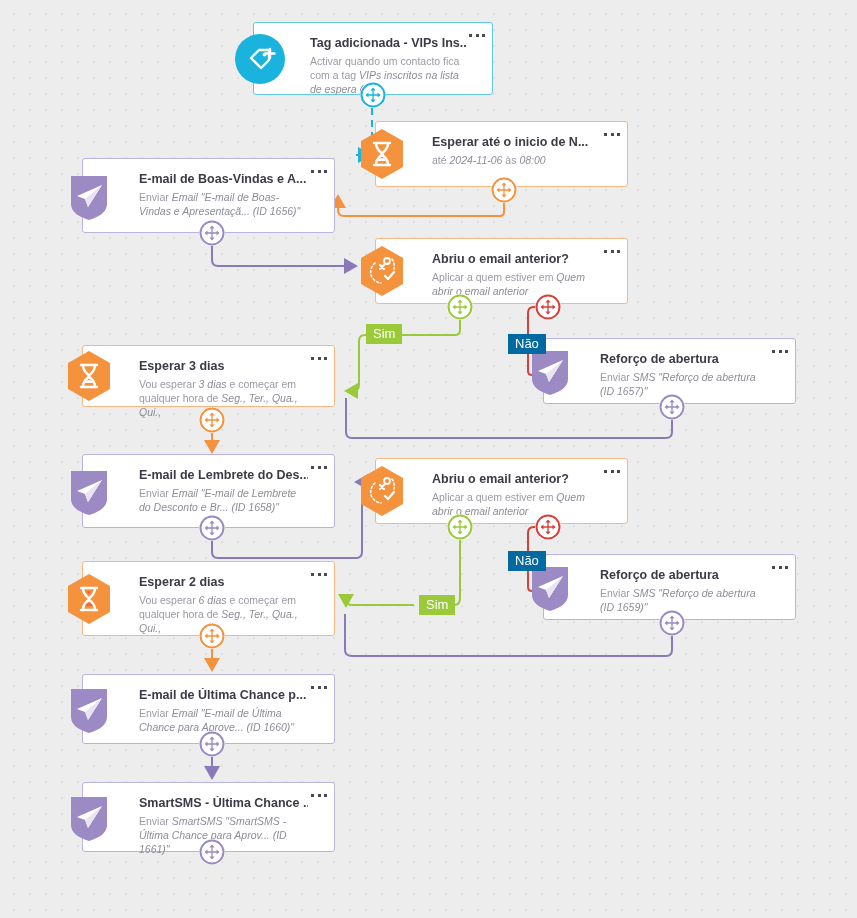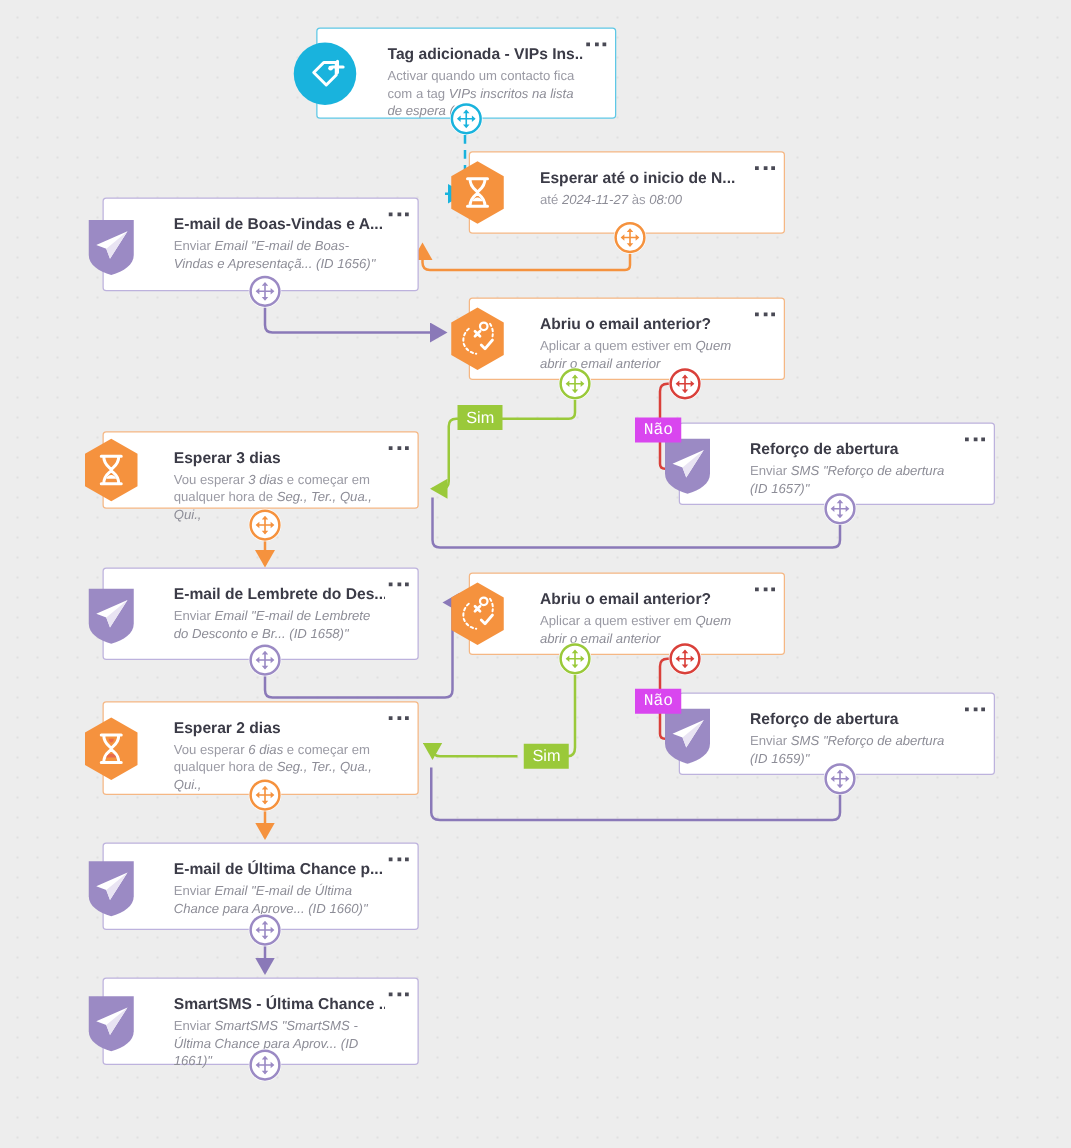--- a/index.html
+++ b/index.html
@@ -77,21 +77,21 @@
     position:absolute;
     font-size:13px;
     color:#ffffff;
     padding:4px 7px 5px 7px;
     line-height:11px;
     z-index:9;
     box-sizing:border-box;
     white-space:nowrap;
   }
   .chip.sim{background:#9ac93a;}
-  .chip.nao{background:#d946ef;font-family:Liberation Mono, monospace;}
+  .chip.nao{background:#0369a1;}
 </style>
 </head>
 <body>
 
 <div id="canvas">
 
   <svg class="edges" viewBox="0 0 857 918">
     <defs>
       <marker id="arrow-cyan" markerWidth="8" markerHeight="8" refX="6" refY="4" orient="auto">
           <path d="M0,0 L7,4 L0,8 Z" fill="#19b3dd"></path>
@@ -180,21 +180,21 @@
           <path d="M24 35 C25 31 31 31 32 35 Z" fill="#fff"></path>
         </svg>
       </div>
       <div class="dots">
         <span></span>
           <span></span>
           <span></span>
       </div>
       <div class="node-title">Esperar até o inicio de N...</div>
       <div class="node-desc">
-        <span>até </span><i>2024-11-27</i><span> às </span><i>08:00</i>
+        <span>até </span><i>2024-11-06</i><span> às </span><i>08:00</i>
       </div>
     </div>
   </div>
   <div class="handle" style="left:491px;top:177px;">
     <svg viewBox="0 0 26 26">
         <circle cx="13" cy="13" r="11.5" fill="#fff" stroke="#f5923e" stroke-width="2"></circle>
       <path d="M13 6.5 L13 19.5 M6.5 13 L19.5 13" stroke="#f5923e" stroke-width="1.3"></path>
       <path d="M13 5.5 l-2.6 3 h5.2 Z M13 20.5 l-2.6 -3 h5.2 Z M5.5 13 l3 -2.6 v5.2 Z M20.5 13 l-3 -2.6 v5.2 Z" fill="#f5923e"></path>
       </svg>
   </div>

